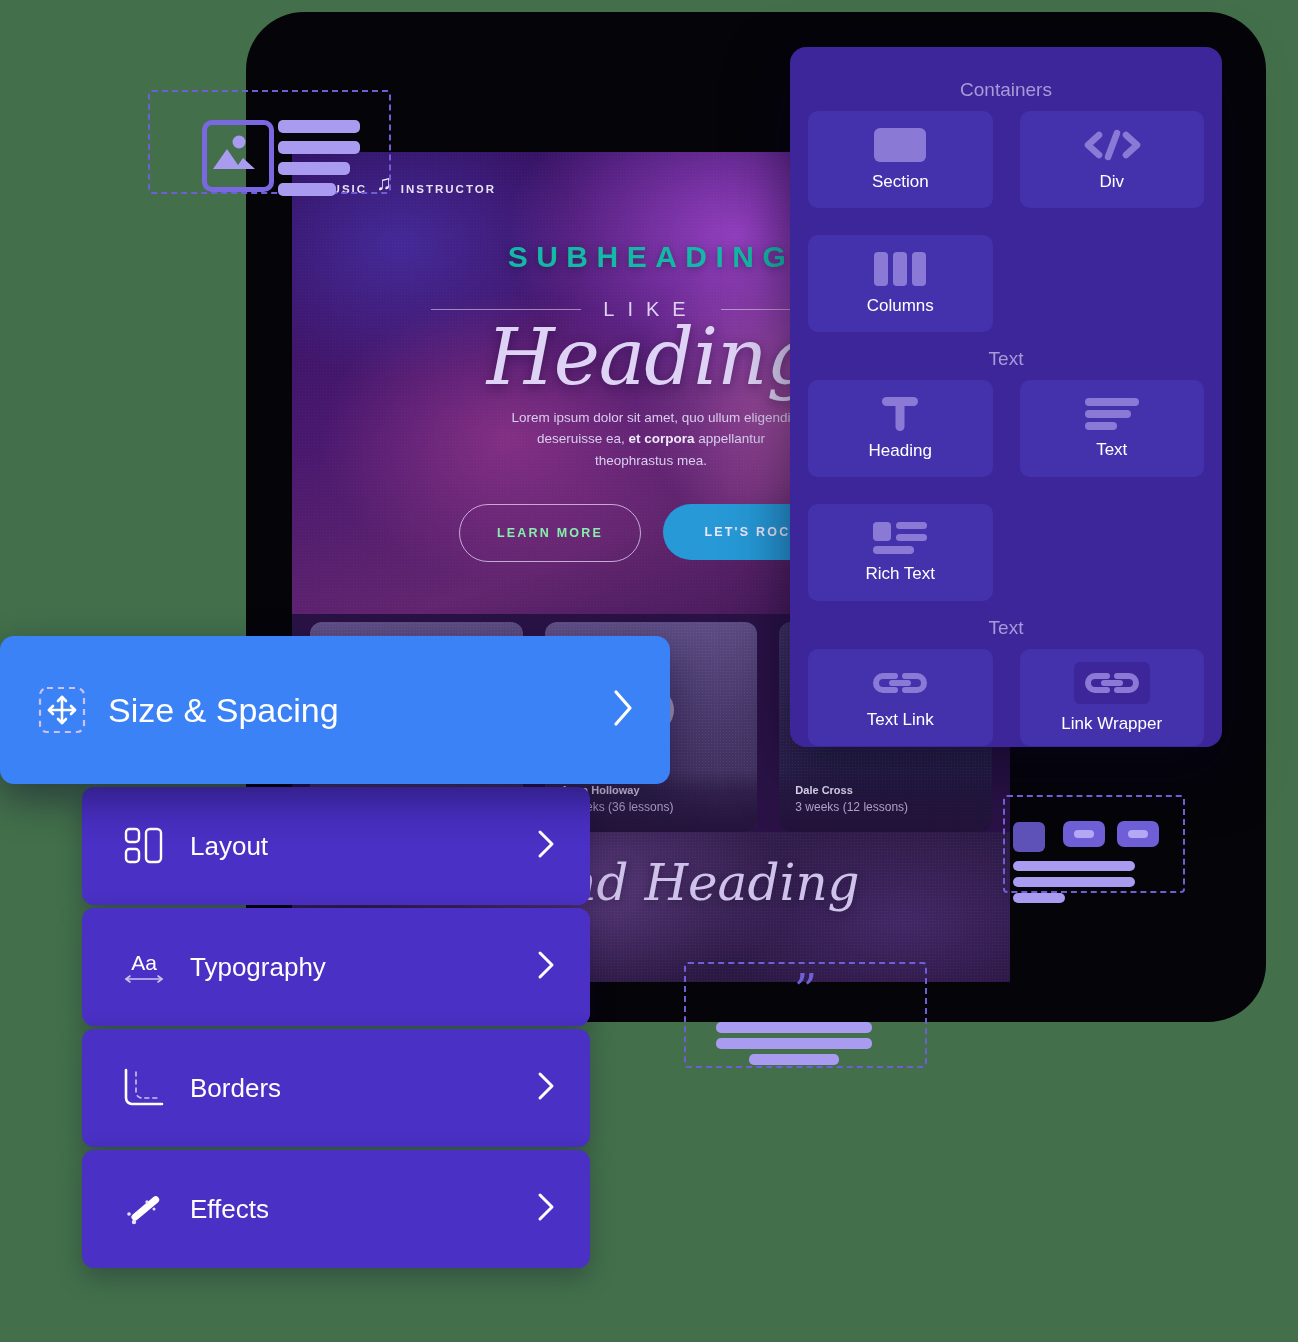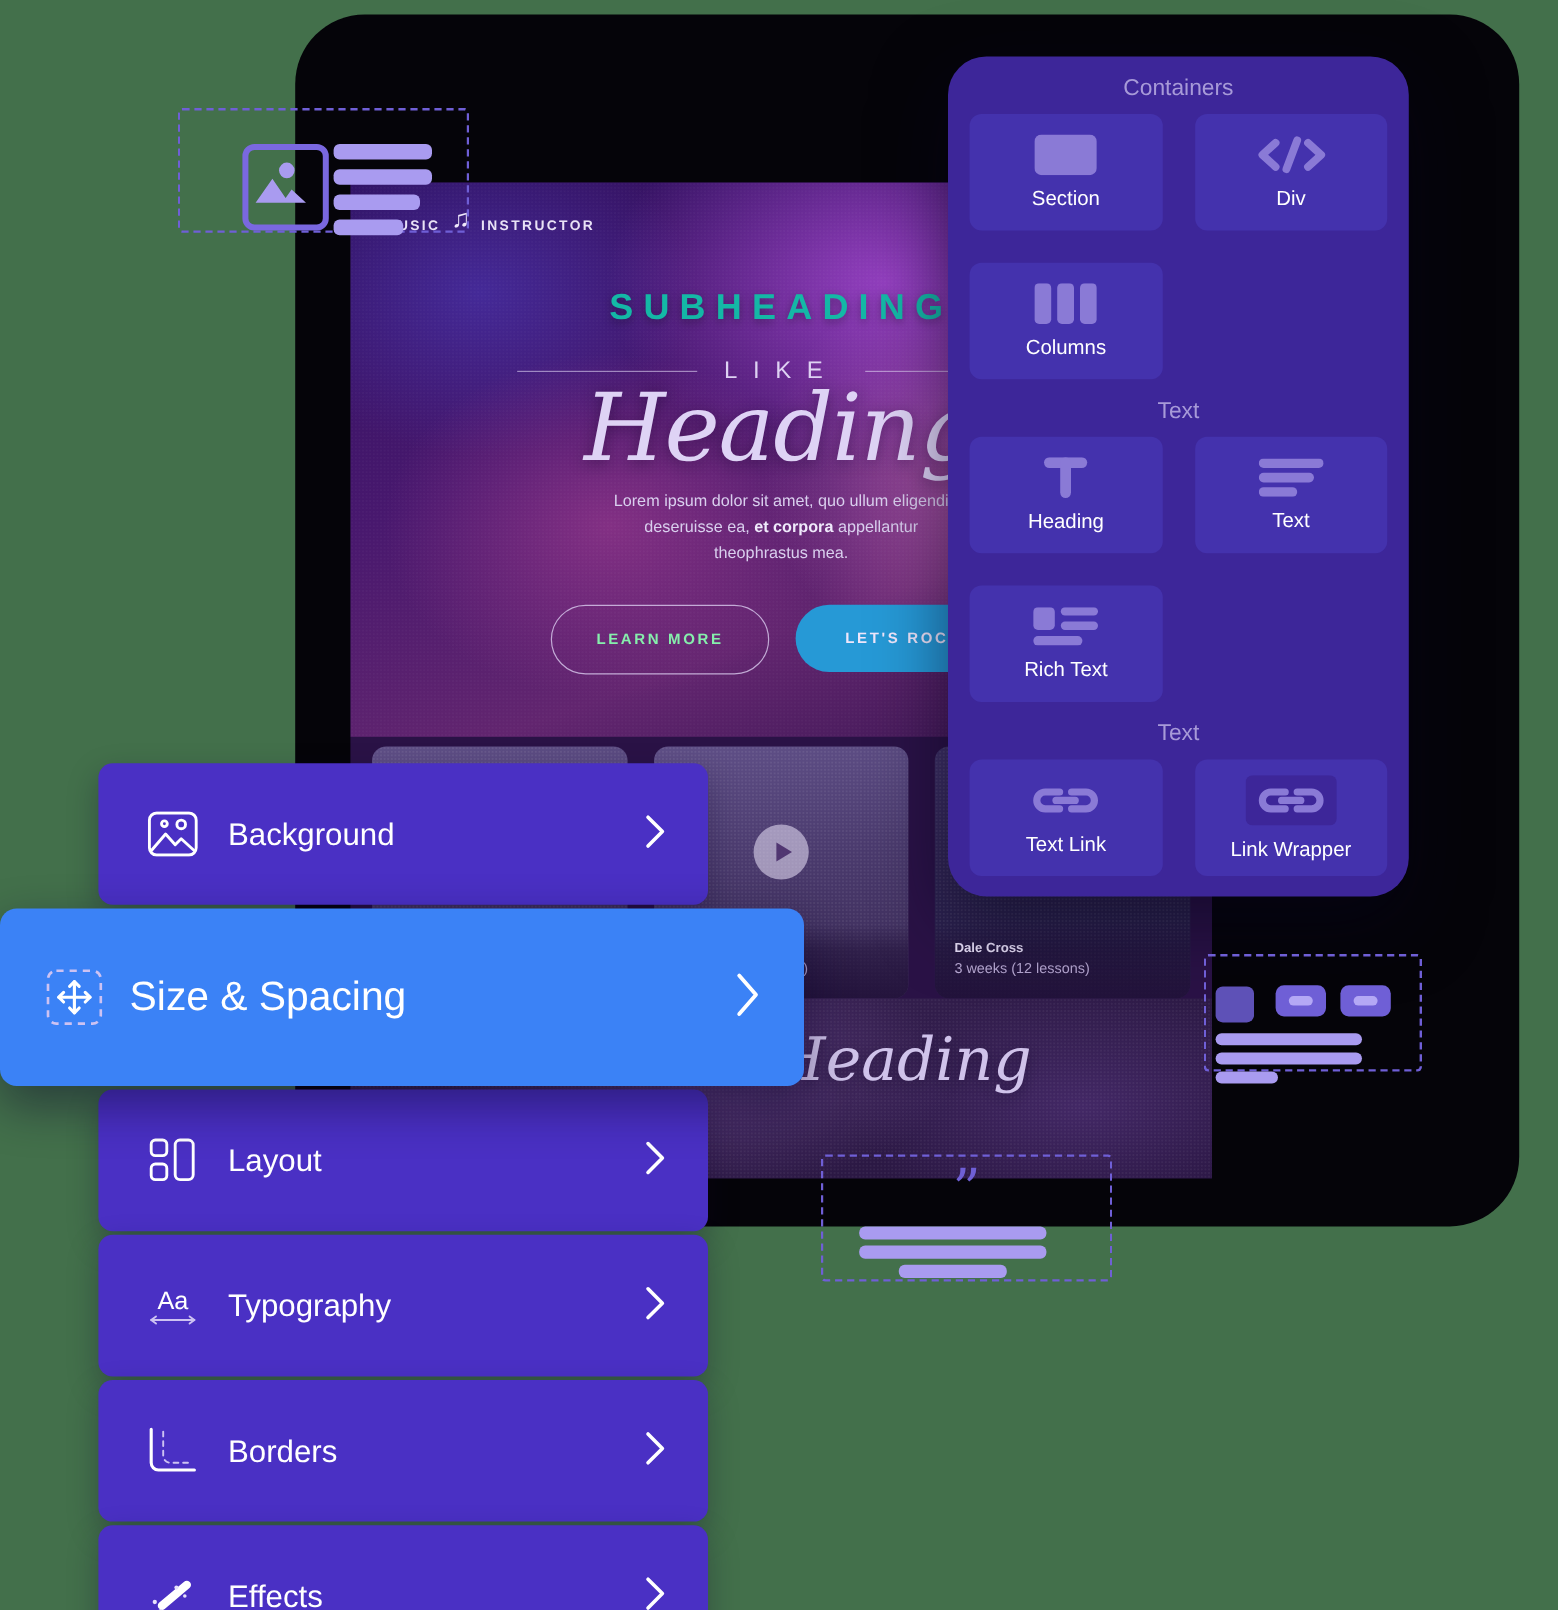--- a/index.html
+++ b/index.html
@@ -185,25 +185,25 @@
     transform: translateX(-50%);
     font-family: "DejaVu Serif", serif; font-style: italic;
     font-size: 50px; color: #cfc2ea; white-space: nowrap;
     text-shadow: 0 3px 10px rgba(15,5,35,.4);
   }
 
   
   .panel {
     position: absolute;
     left: 790px; top: 47px;
-    width: 384px; height: 700px;
+    width: 432px; height: 700px;
     background: #3d2699;
-    border-radius: 32px;
+    border-radius: 16px;
     box-shadow: 0 22px 60px rgba(5,3,25,.55);
-    padding: 0 18px;
+    padding: 16px 18px;
     box-sizing: border-box;
     z-index: 6;
   }
   .panel-group-title {
     color: #a79ad8; font-size: 19px; text-align: center;
     margin: 16px 0 10px;
   }
   .panel-grid {
     display: grid; grid-template-columns: 1fr 1fr; gap: 27px;
   }
@@ -481,36 +481,20 @@
           </svg>
         </span>
         <span class="panel-item-label">Link Wrapper</span>
       </div>
     </div>
 
   </div>
 
   <div class="props">
 
-    <div class="prop-row">
-      <span class="prop-icon">
-        <svg width="42" height="38" viewBox="0 0 42 38" fill="none" stroke="#fff" stroke-width="2.4" stroke-linejoin="round" stroke-linecap="round">
-          <rect x="1.5" y="1.5" width="39" height="35" rx="6"></rect>
-          <circle cx="28" cy="11" r="3.6"></circle>
-          <circle cx="14" cy="10.5" r="2.4"></circle>
-          <path d="M3 33 L15 19 L23 28 L28 23 L39 33"></path>
-        </svg>
-      </span>
-      <span class="prop-label">Background</span>
-      <span class="prop-chev">
-        <svg width="20" height="32" viewBox="0 0 20 32" fill="none" stroke="#fff" stroke-width="3" stroke-linecap="round" stroke-linejoin="round">
-            <polyline points="4,4 16,16 4,28"></polyline>
-          </svg>
-      </span>
-    </div>
 
     <div class="prop-row active">
       <span class="prop-icon">
         <svg width="48" height="48" viewBox="0 0 48 48" fill="none">
           <rect x="2" y="2" width="44" height="44" rx="7" stroke="#cdc2f2" stroke-width="2.2" stroke-dasharray="6 5"></rect>
           <g stroke="#fff" stroke-width="2.6" stroke-linecap="round" stroke-linejoin="round">
             <line x1="24" y1="11" x2="24" y2="37"></line>
             <line x1="11" y1="24" x2="37" y2="24"></line>
             <polyline points="20,15 24,11 28,15"></polyline>
             <polyline points="20,33 24,37 28,33"></polyline>

